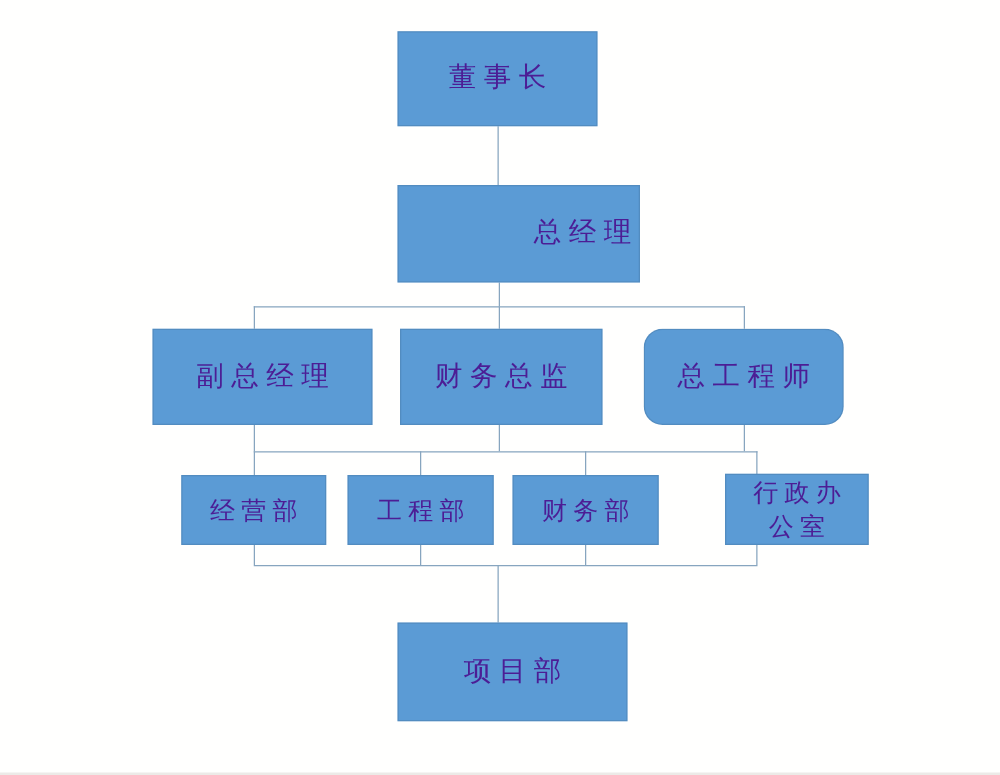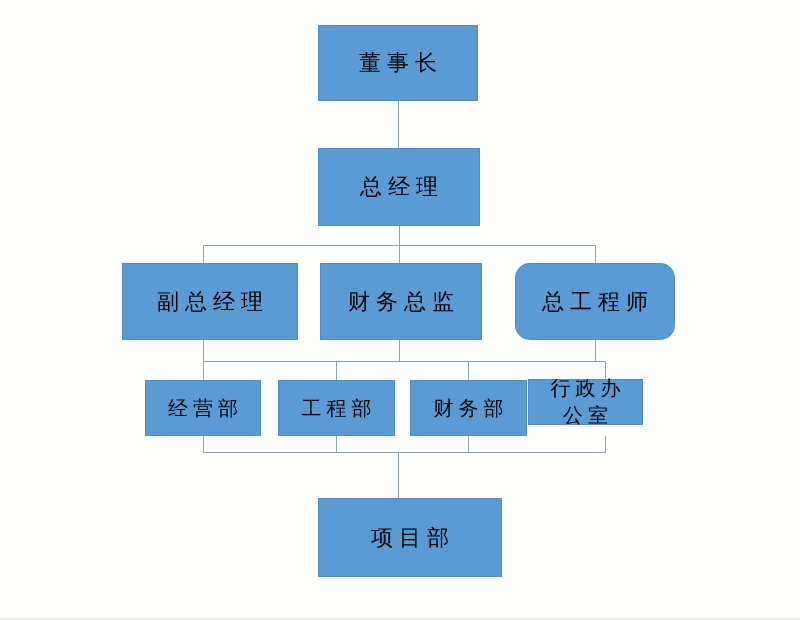--- a/index.html
+++ b/index.html
@@ -7,47 +7,47 @@
     width:800px;height:620px;background:#ffffff;overflow:hidden;
     font-family:"DejaVu Sans","Liberation Sans",sans-serif;
   }
   .stage{position:relative;width:800px;height:620px;background:#fffffe;}
   .node{
     position:absolute;
     background:#5b9bd5;
     border:1px solid rgba(65,113,156,.35);
     box-sizing:border-box;
     display:flex;align-items:center;justify-content:center;
-    color:#000000;
+    color:#4c1d95;
     text-align:center;
   }
   .node .lbl{
     letter-spacing:6px;
     text-indent:6px;
     line-height:1.35;
     white-space:nowrap;
   }
   .lvl-big .lbl{font-size:22px;}
   .lvl-dept .lbl{font-size:20px;letter-spacing:5px;text-indent:5px;}
   .two-line{flex-direction:column;}
   .two-line .lbl{display:block;white-space:nowrap;}
   .line{position:absolute;background:#87a5bf;}
   .vline{width:1px;}
   .hline{height:1px;}
   .page-edge{position:absolute;left:0;bottom:0;width:800px;height:2px;background:#eceae7;}
   
   .n-chairman{left:318px;top:25px;width:160px;height:76px;}
-  .n-gm{left:318px;top:148px;width:162px;height:78px;}
+  .n-gm{left:318px;top:148px;width:194px;height:78px;justify-content:flex-end;}
   .n-dgm{left:122px;top:263px;width:176px;height:77px;}
   .n-cfo{left:320px;top:263px;width:162px;height:77px;}
   .n-ce{left:515px;top:263px;width:160px;height:77px;border-radius:15px;}
   .n-d1{left:145px;top:380px;width:116px;height:56px;}
   .n-d2{left:278px;top:380px;width:117px;height:56px;}
   .n-d3{left:410px;top:380px;width:117px;height:56px;}
-  .n-d4{left:528px;top:379px;width:115px;height:46px;}
+  .n-d4{left:580px;top:379px;width:115px;height:57px;}
   .n-project{left:318px;top:498px;width:184px;height:79px;}
 </style>
 </head>
 <body>
 
 <div class="stage">
 
   <div class="line vline" style="left:398px;top:101px;height:47px;"></div>
 
   <div class="line vline" style="left:399px;top:226px;height:19px;"></div>

